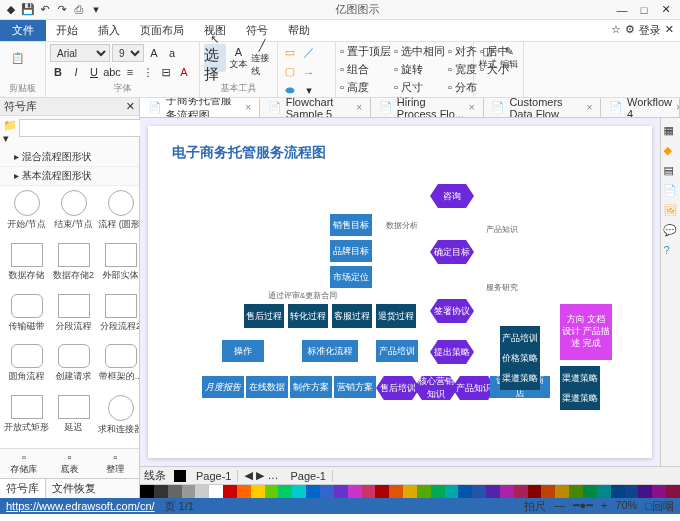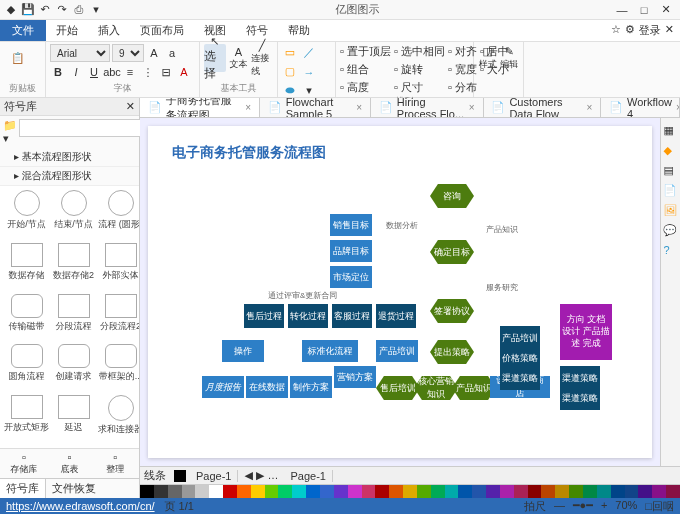--- a/index.html
+++ b/index.html
@@ -38,24 +38,24 @@
 .canvaswrap{flex:1;display:flex;flex-direction:column}
 .doctabs{height:20px;display:flex;background:#f0f0f0;border-bottom:1px solid #ccc}
 .doctab{padding:2px 8px;border-right:1px solid #ccc;background:#f8f8f8;display:flex;align-items:center;gap:4px;font-size:10px;cursor:pointer;max-width:120px;overflow:hidden}
 .doctab.active{background:#fff}
 .doctab .x{color:#888;font-size:10px}
 .canvas{flex:1;background:#eef;position:relative;overflow:hidden;display:flex}
 .page{background:#fff;margin:8px;flex:1;box-shadow:0 1px 4px rgba(0,0,0,0.2);position:relative;padding:12px}
 .pgtitle{color:#2d6bb5;font-size:14px;font-weight:bold;margin:6px 0 12px 12px}
 .flow{position:relative;width:100%;height:300px}
 .n{position:absolute;display:flex;align-items:center;justify-content:center;text-align:center;font-size:9px;color:#fff;padding:2px}
-.n.hex{background:#4d7c0f;width:44px;height:24px;clip-path:polygon(18% 0,82% 0,100% 50%,82% 100%,18% 100%,0 50%)}
+.n.hex{background:#6d28d9;width:44px;height:24px;clip-path:polygon(18% 0,82% 0,100% 50%,82% 100%,18% 100%,0 50%)}
 .n.blue{background:#2d7fc7;width:42px;height:22px}
 .n.or{background:#0c4a6e;width:40px;height:24px}
-.n.bigblue{background:#a21caf;width:52px;height:56px;line-height:1.3}
+.n.bigblue{background:#d946ef;width:52px;height:56px;line-height:1.3}
 .txt{position:absolute;font-size:8px;color:#666}
 .rside{width:20px;background:#f4f4f4;border-left:1px solid #ccc;display:flex;flex-direction:column;align-items:center;gap:6px;padding-top:6px}
 .rside span{width:14px;height:14px;cursor:pointer}
 .pgbar{height:18px;background:#f0f0f0;border-top:1px solid #ccc;display:flex;align-items:center;font-size:10px}
 .pgbar .pt{padding:0 6px;border-right:1px solid #ccc;cursor:pointer}
 .colorbar{height:14px;display:flex;border-top:1px solid #ccc}
 .colorbar .c{flex:1}
 .status{height:16px;background:#2d6bb5;color:#fff;display:flex;align-items:center;padding:0 6px;font-size:10px;gap:10px}
 .status a{color:#fff;text-decoration:underline}
 .status .r{margin-left:auto;display:flex;gap:8px;}
@@ -118,21 +118,21 @@
       <span class="ico">abc</span>
       <span class="ico">≡</span>
       <span class="ico">⋮</span>
       <span class="ico">⊟</span>
       <span class="ico" style="color:#c00">A</span>
     </div>
     <div class="lbl">字体</div>
   </div>
   <div class="rgroup" style="width:78px">
     <div class="row">
-      <span class="ico big" style="background:#d8e4f0">↖<div style="font-size:12px">选择</div></span>
+      <span class="ico big" style="background:#d8e4f0">↖<div style="font-size:15px">选择</div></span>
       <span class="ico big">A<div style="font-size:9px">文本</div></span>
       <span class="ico big">╱<div style="font-size:9px">连接线</div></span>
     </div>
     <div class="lbl">基本工具</div>
   </div>
   <div class="rgroup" style="width:58px">
     <div class="row" style="flex-wrap:wrap;gap:3px">
       <span class="ico" style="color:#f90">▭</span>
       <span class="ico" style="color:#39c">／</span>
       <span class="ico" style="color:#f90">▢</span>
@@ -170,22 +170,22 @@
     <div class="hdr">
         <span>符号库</span>
         <span style="margin-left:auto;cursor:pointer">✕</span>
       </div>
     <div class="search">
       <span>📁▾</span>
       <input placeholder="" style="">
       <span>🔍</span>
     </div>
     <div id="cats">
+        <div class="cat">▸ 混合流程图形状</div>
         <div class="cat">▸ 基本流程图形状</div>
-        <div class="cat">▸ 混合流程图形状</div>
       </div>
     <div class="shapes" id="shapes">
         <div class="shape">
           <div class="sv circ"></div>
           <div class="sl">开始/节点</div>
         </div>
         <div class="shape">
           <div class="sv circ"></div>
           <div class="sl">结束/节点</div>
         </div>
@@ -295,21 +295,21 @@
             <div class="n or" style="left: 128px; top: 130px;">转化过程</div>
             <div class="n or" style="left: 172px; top: 130px;">客服过程</div>
             <div class="n or" style="left: 216px; top: 130px;">退货过程</div>
             <div class="n blue" style="left: 62px; top: 166px;">操作</div>
             <div class="n blue" style="left: 142px; top: 166px; width: 56px;">标准化流程</div>
             <div class="n blue" style="left: 216px; top: 166px;">产品培训</div>
             <div class="n hex" style="left: 270px; top: 166px;">提出策略</div>
             <div class="n blue" style="left: 42px; top: 202px; font-style: italic;">月度报告</div>
             <div class="n blue" style="left: 86px; top: 202px;">在线数据</div>
             <div class="n blue" style="left: 130px; top: 202px;">制作方案</div>
-            <div class="n blue" style="left: 174px; top: 192px;">营销方案</div>
+            <div class="n blue" style="left: 174px; top: 202px;">营销方案</div>
             <div class="n hex" style="left: 216px; top: 202px;">售后培训</div>
             <div class="n hex" style="left: 254px; top: 202px;">核心营销知识</div>
             <div class="n hex" style="left: 292px; top: 202px;">产品知识</div>
             <div class="n blue" style="left: 330px; top: 202px; width: 60px;">设计 店铺商店</div>
             <div class="n or" style="left: 340px; top: 152px;">产品培训</div>
             <div class="n or" style="left: 340px; top: 172px;">价格策略</div>
             <div class="n or" style="left: 340px; top: 192px;">渠道策略</div>
             <div class="n or" style="left: 400px; top: 192px;">渠道策略</div>
             <div class="n or" style="left: 400px; top: 212px;">渠道策略</div>
             <div class="n bigblue" style="left: 400px; top: 130px;">方向

